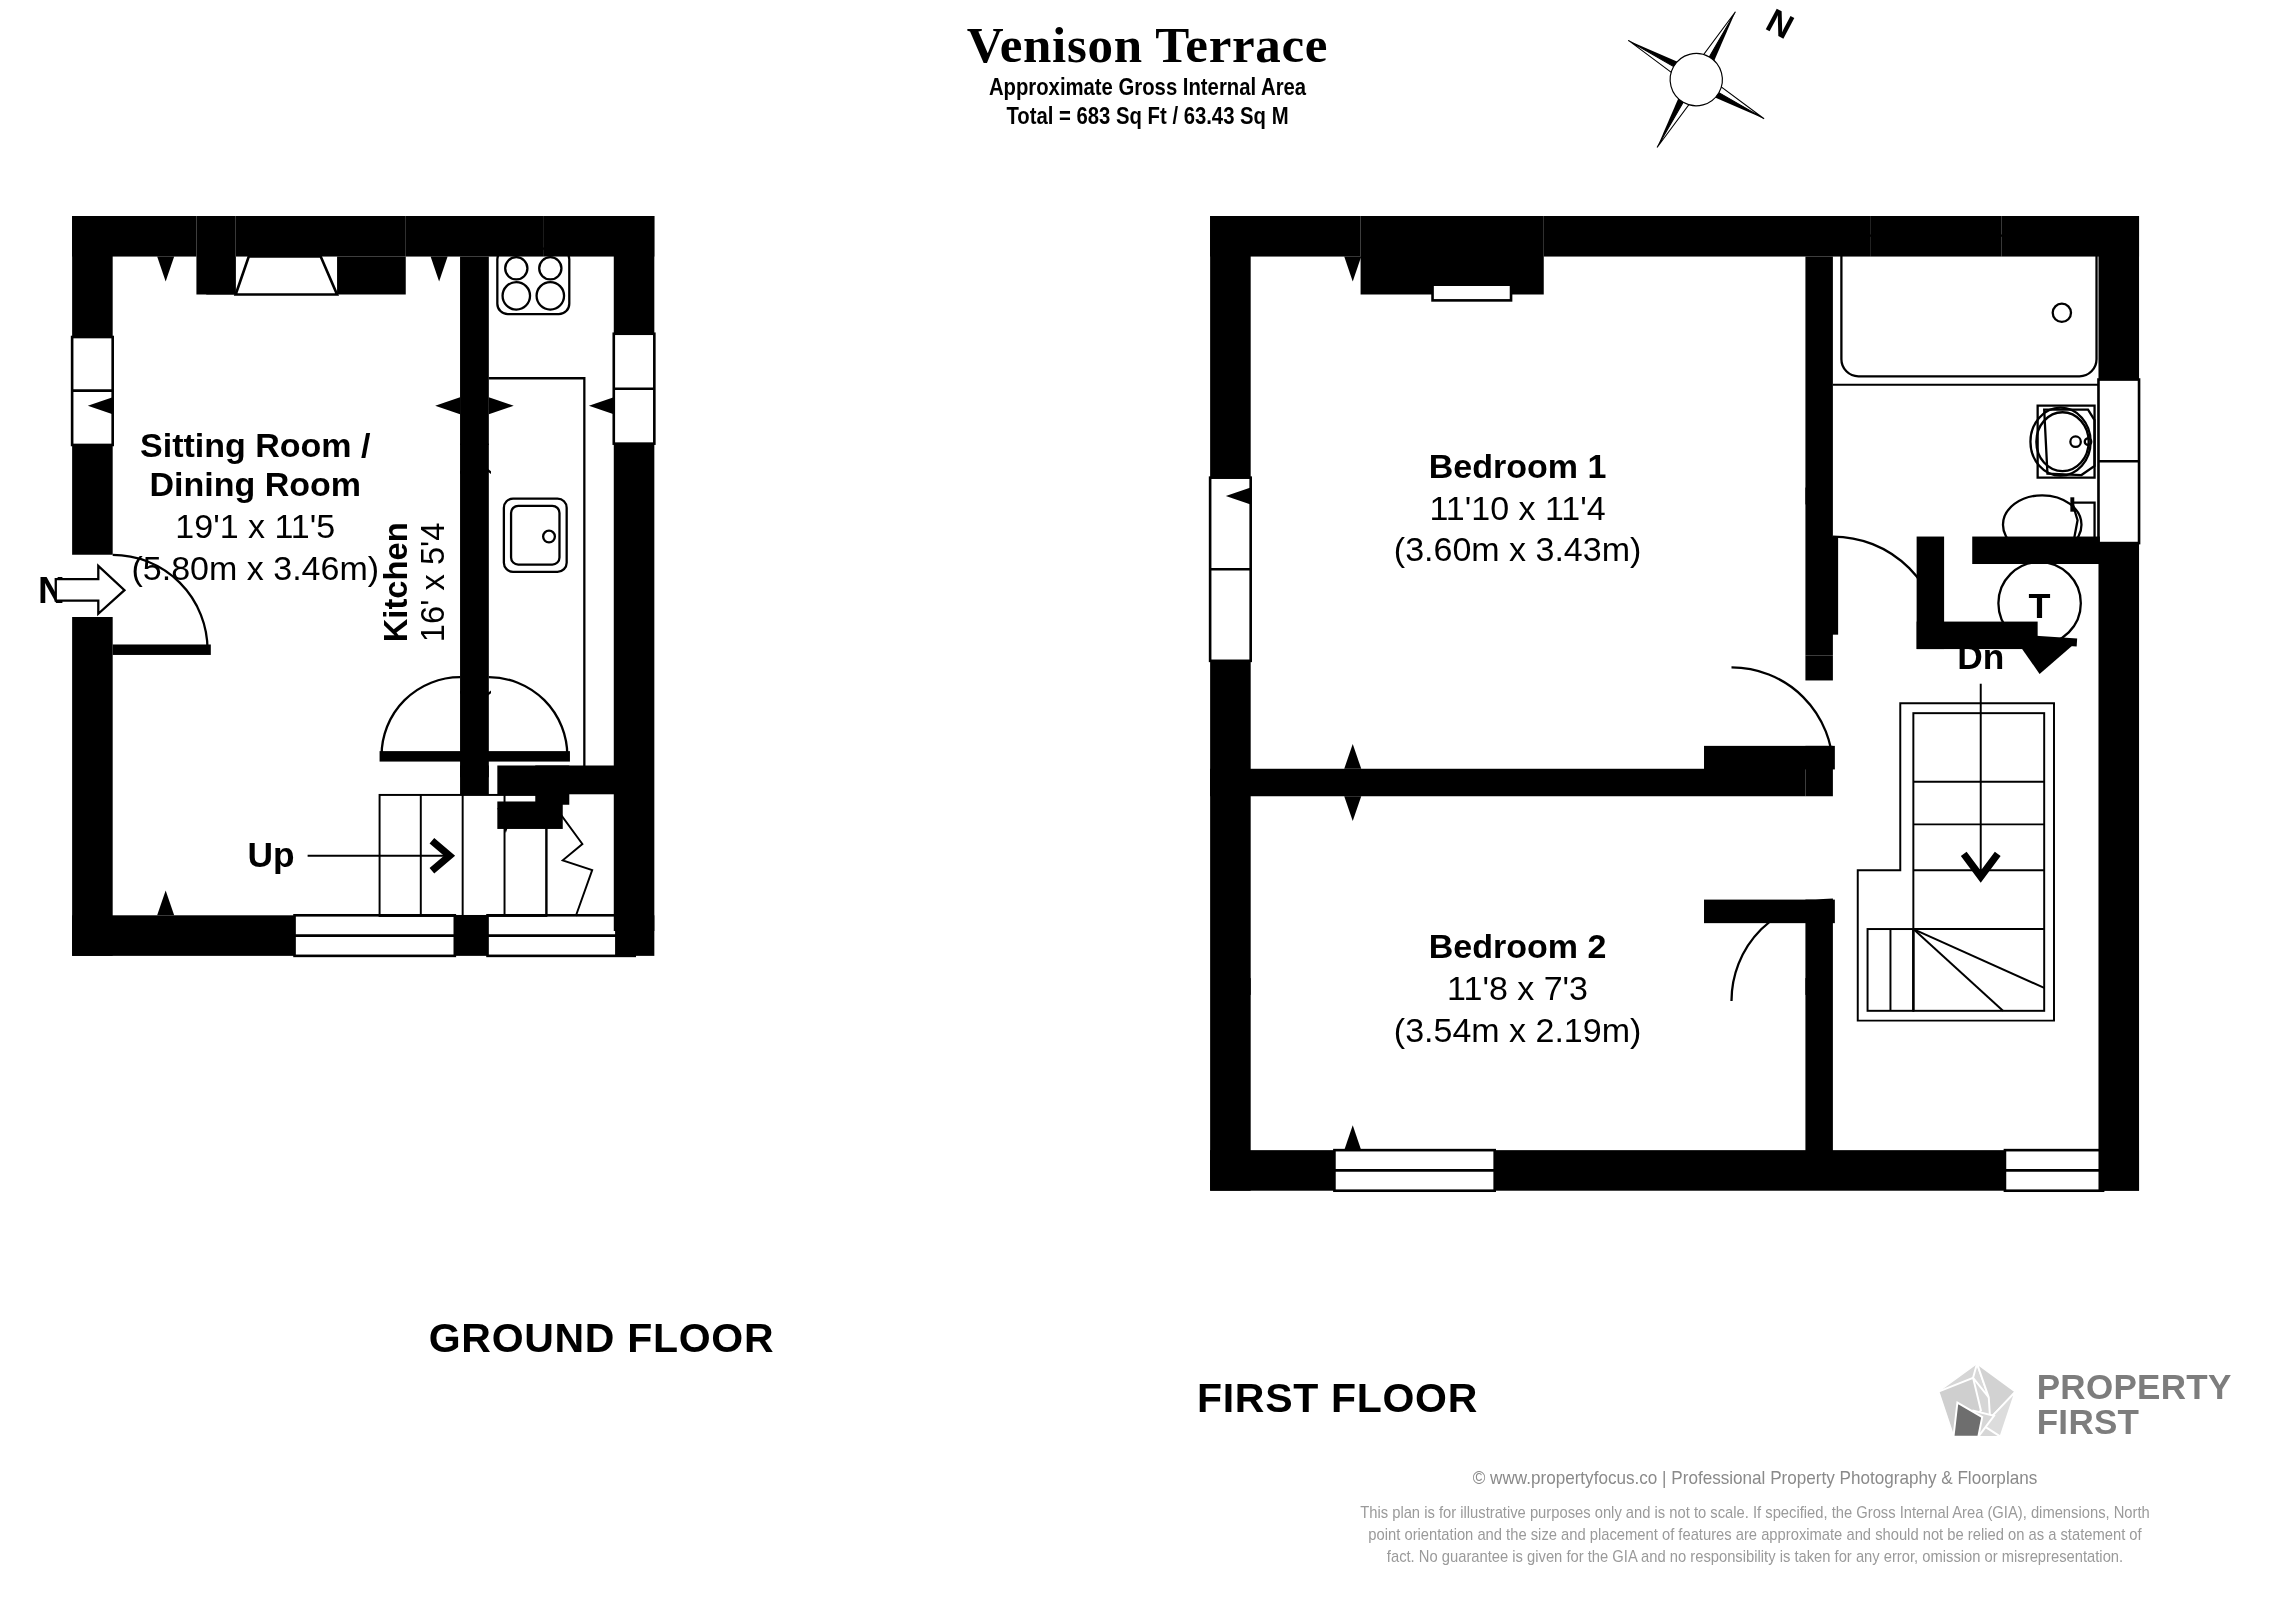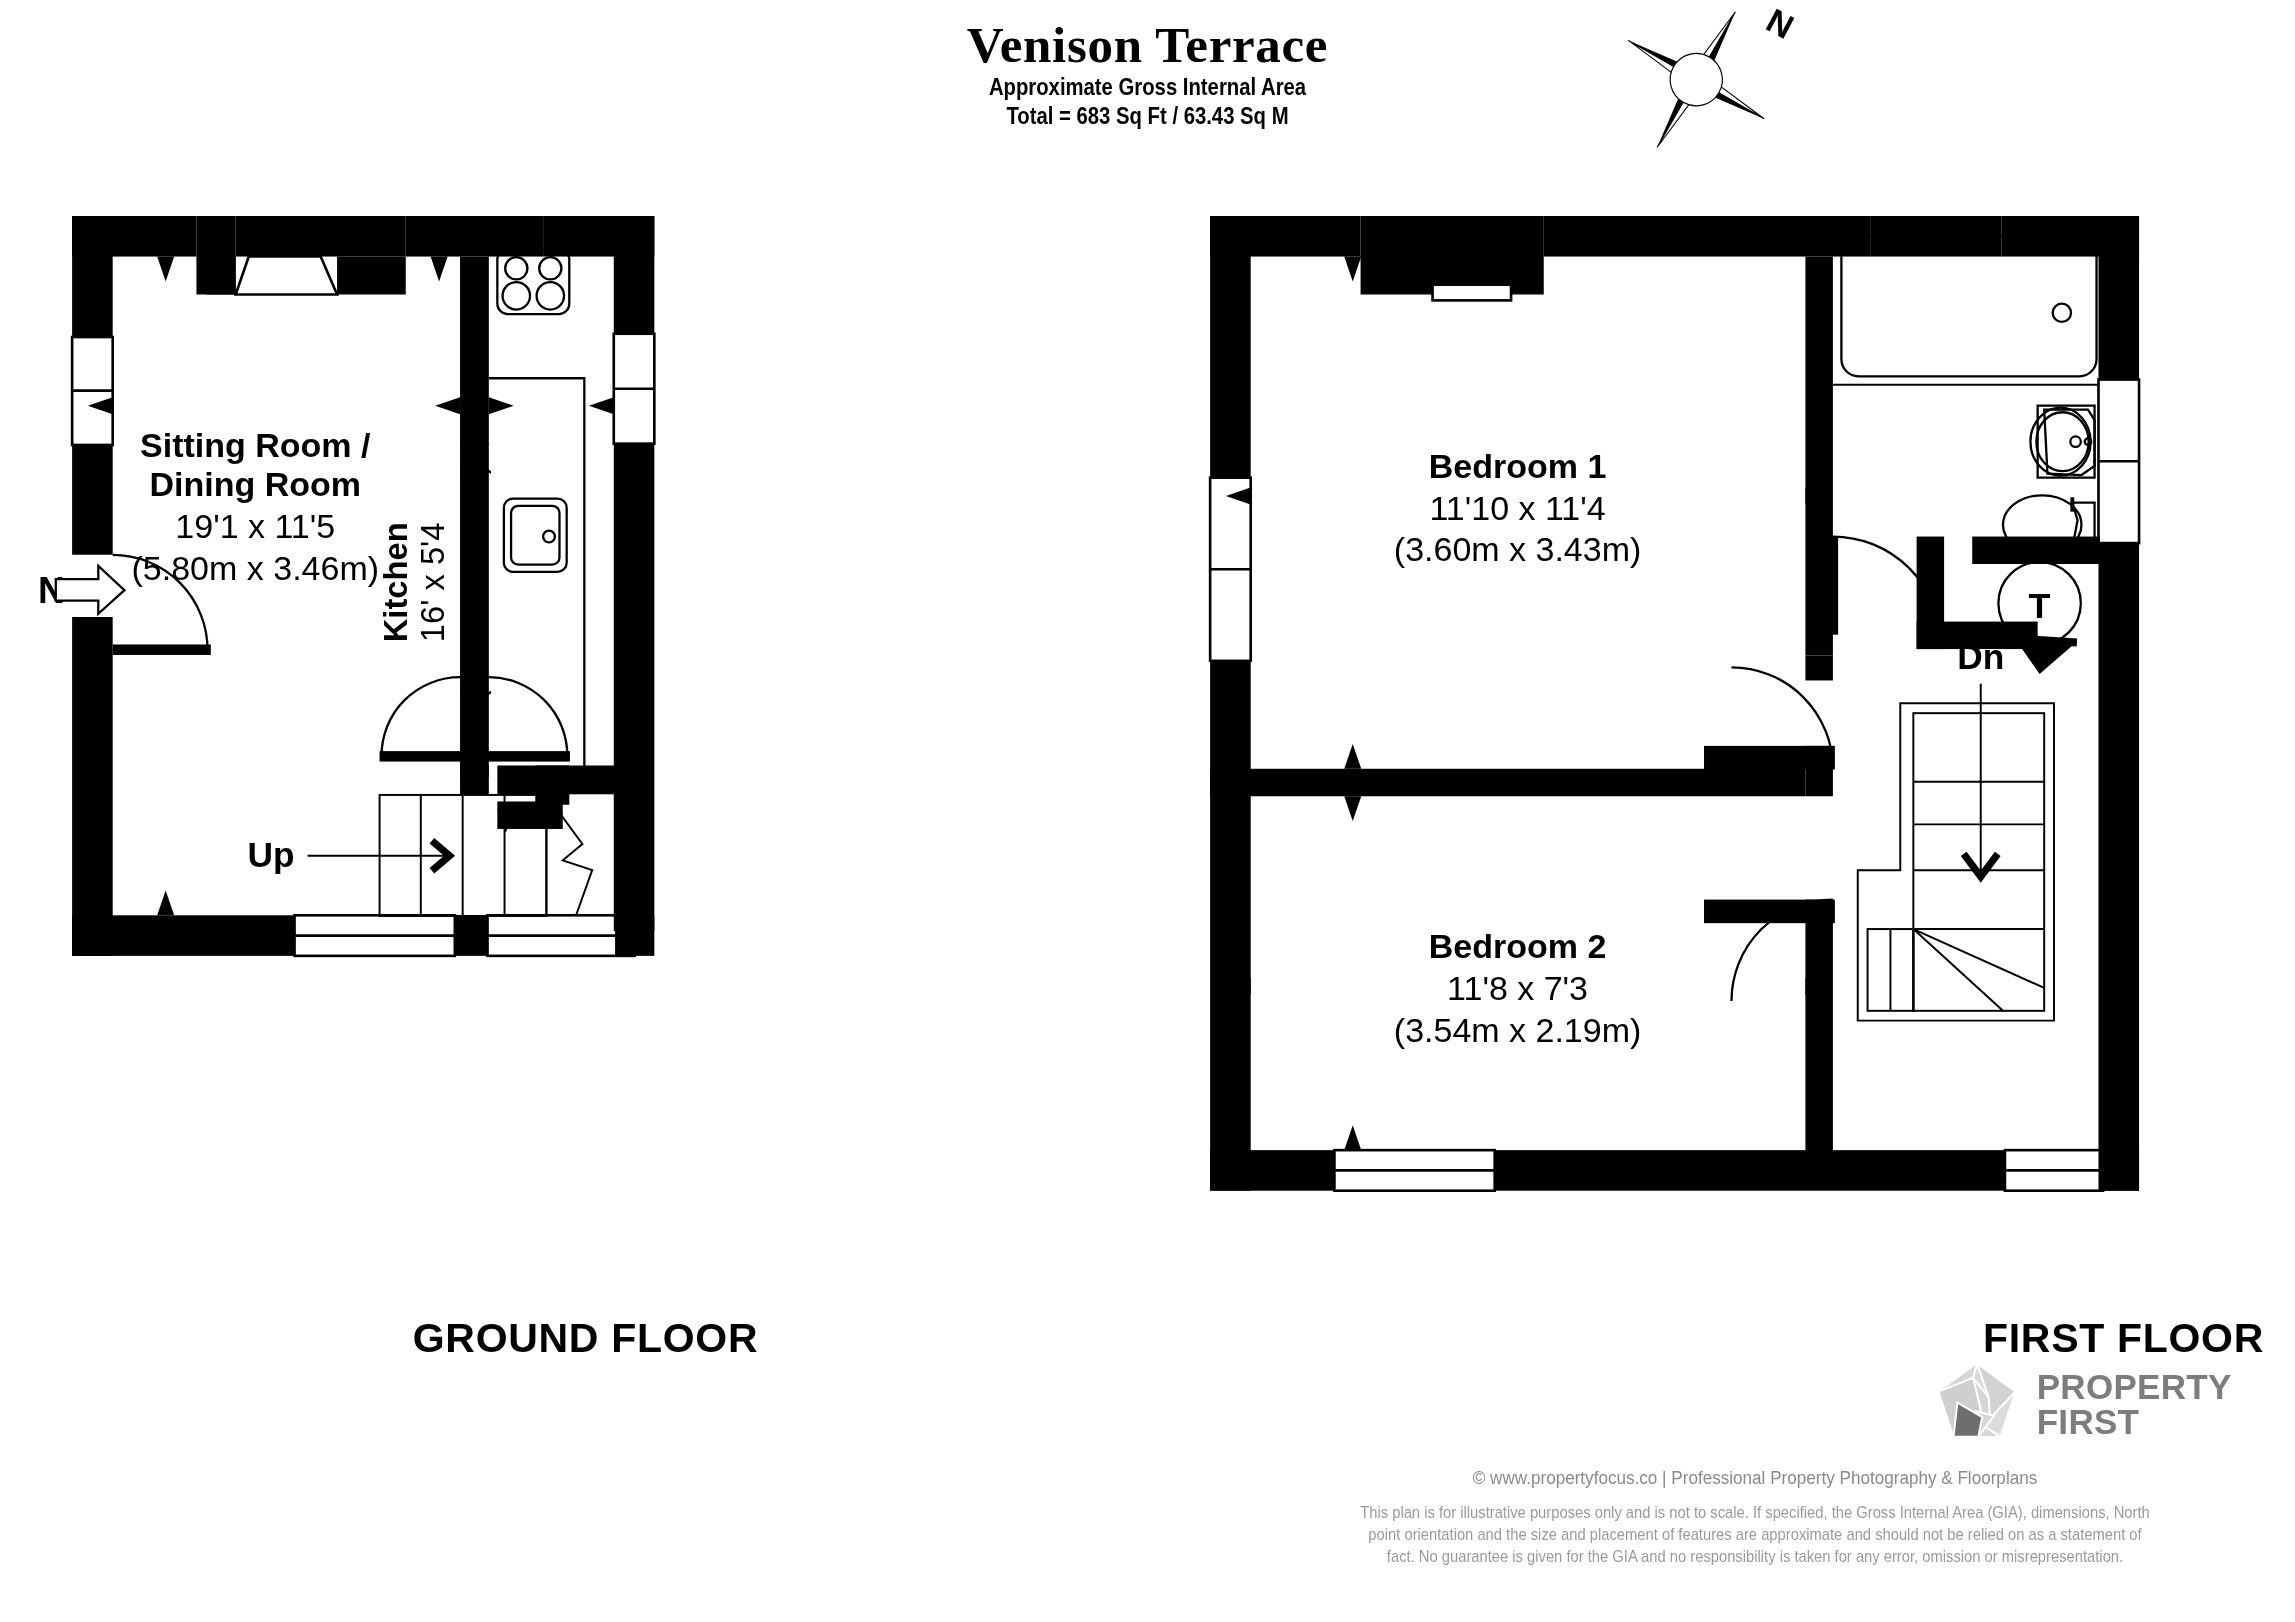--- a/index.html
+++ b/index.html
@@ -56,22 +56,22 @@
   #first-plan-wrap  { left: 1197px; top: 216px; width: 1086px; height: 1099px; }
 
   .floor-caption {
     position: absolute;
     font-family: "Liberation Sans", sans-serif;
     font-weight: bold;
     font-size: 41px;
     letter-spacing: 0.7px;
     white-space: nowrap;
   }
-  #ground-floor-caption { left: 0px;   top: 1315px; width: 1171px; text-align: center; }
-  #first-floor-caption  { left: 1197px; top: 1315px; width: 1067px; text-align: right; }
+  #ground-floor-caption { left: 0px;   top: 1315px; width: 1171px; text-align: center; padding-left: 16px; }
+  #first-floor-caption  { left: 1197px; top: 1375px; width: 1067px; text-align: left; }
 
   
   #footer {
     position: absolute;
     left: 1264px;
     top: 1358px;
     width: 982px;
     text-align: center;
   }
   #logo-row {

